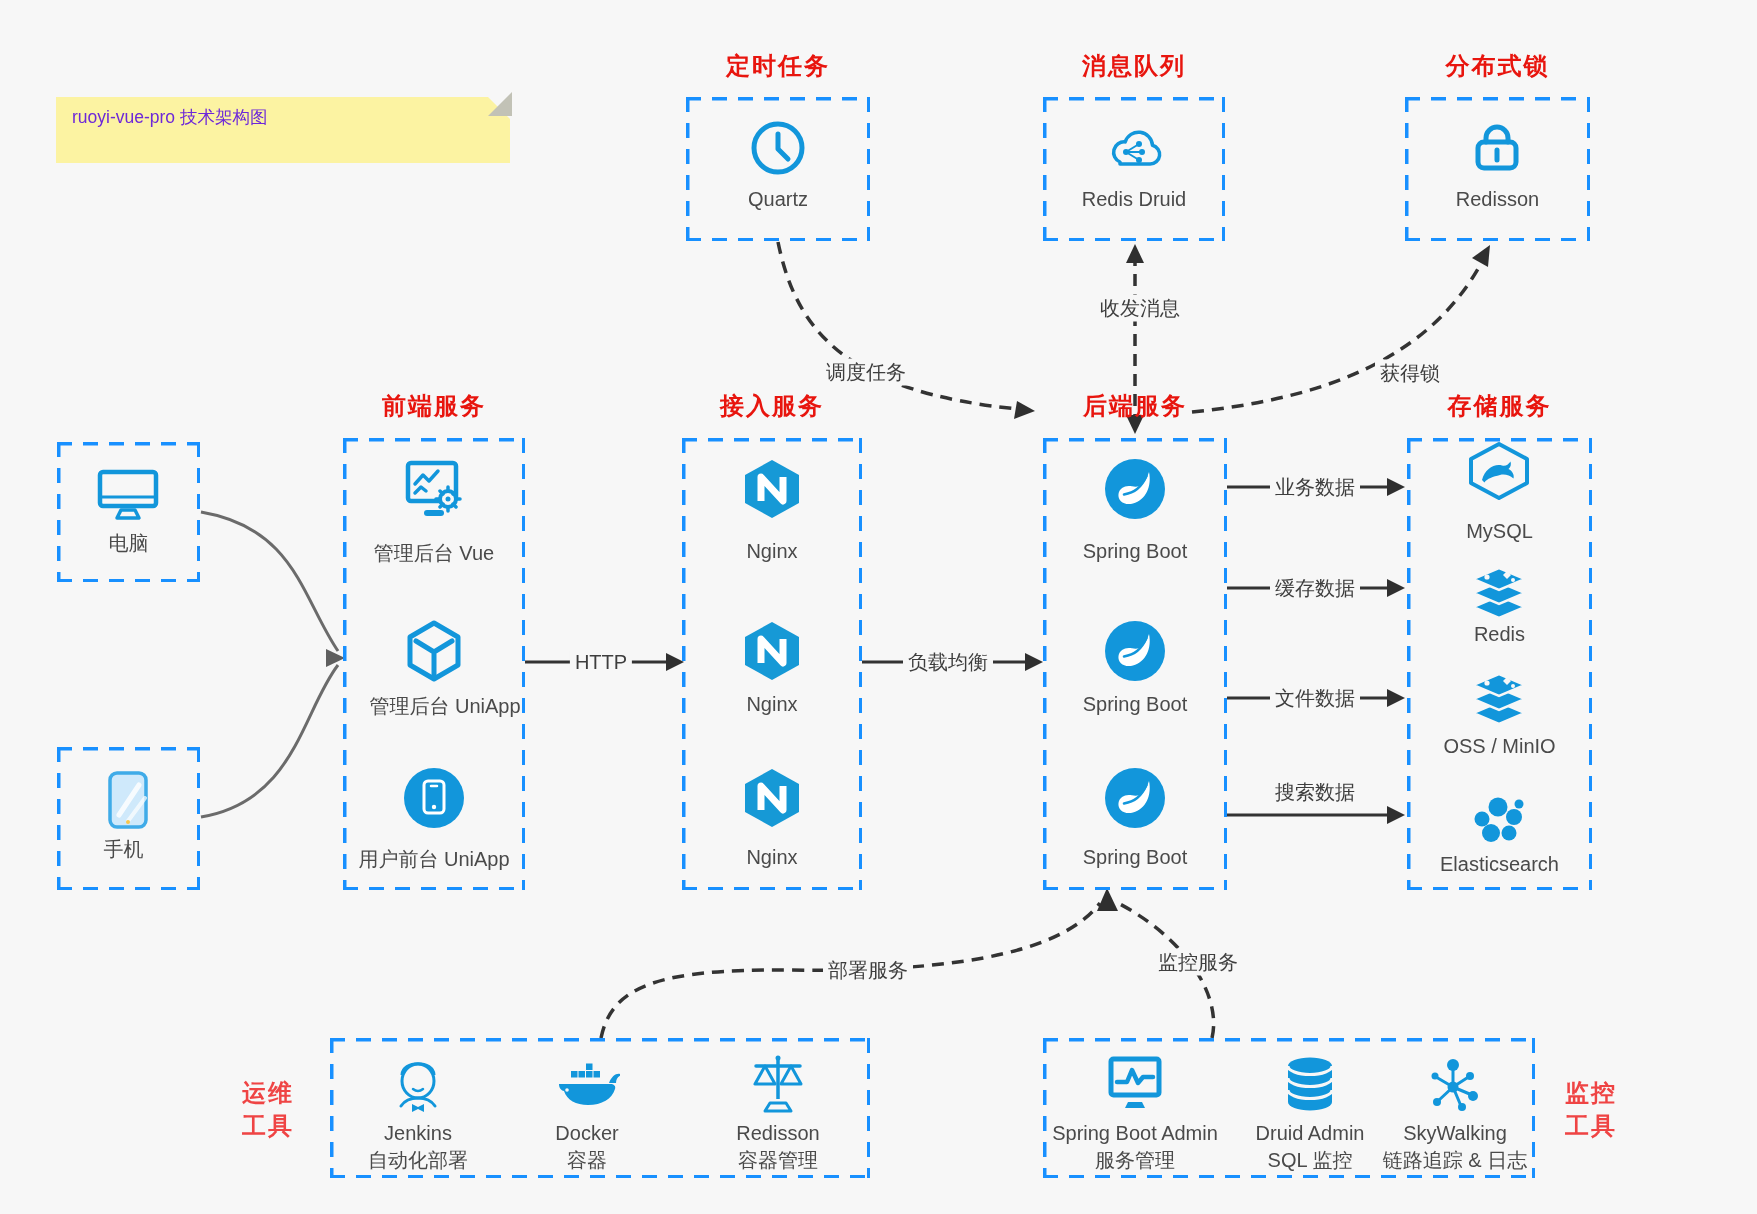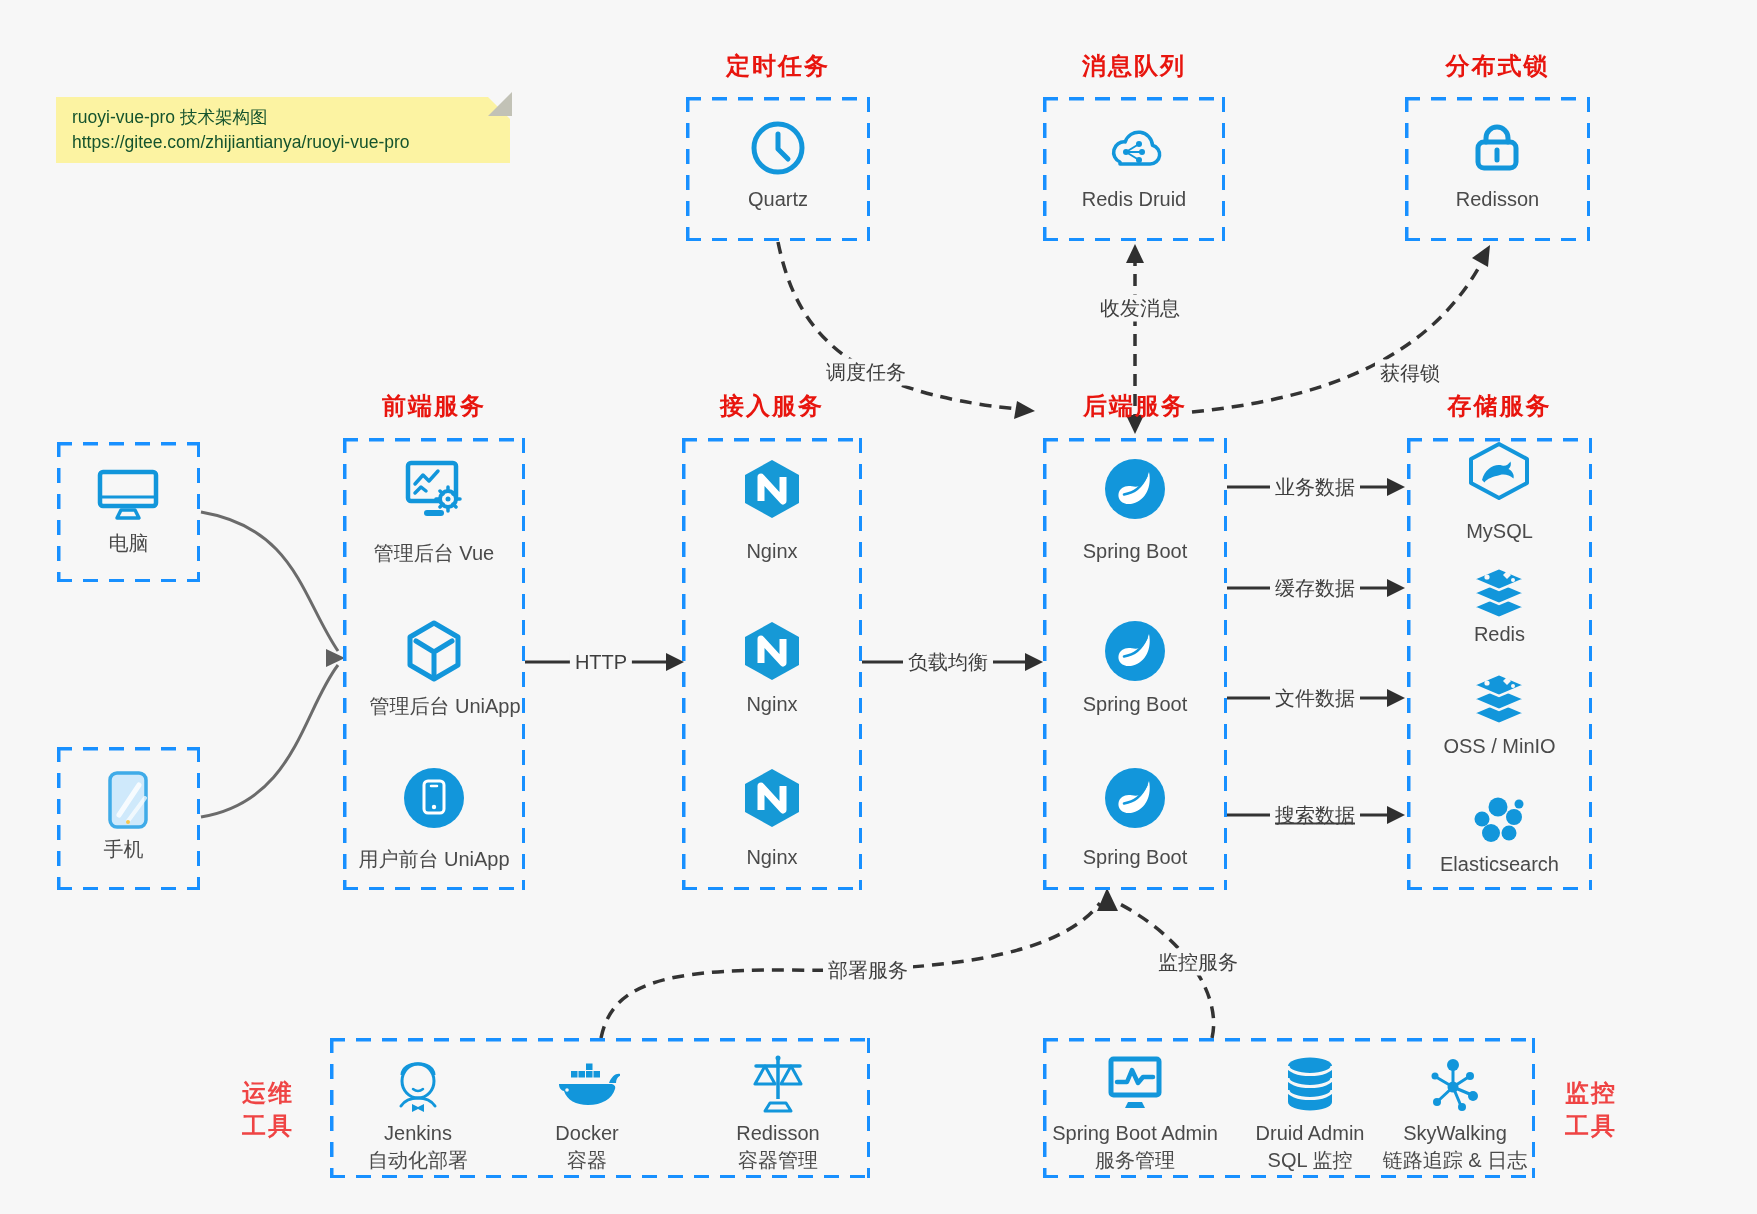--- a/index.html
+++ b/index.html
@@ -15,21 +15,21 @@
     background-position:left top,left bottom,left top,right top;
     background-size:100% 3.5px,100% 3.5px,3.5px 100%,3.5px 100%;
     background-repeat:no-repeat;}
   .col-title{position:absolute;z-index:2;color:#e8150e;font-size:24px;font-weight:bold;text-align:center;letter-spacing:2px;white-space:nowrap;}
   .side-title{position:absolute;z-index:2;color:#ef4444;font-size:24px;font-weight:bold;text-align:center;line-height:33px;letter-spacing:2px;}
   .cap{position:absolute;z-index:2;color:#4a4a4a;font-size:20px;text-align:center;white-space:nowrap;}
   .edge-label{position:absolute;z-index:3;transform:translate(-50%,-50%);background:#f7f7f7;color:#3e3e3e;font-size:20px;padding:0 5px;white-space:nowrap;}
   .icon{position:absolute;z-index:2;transform:translate(-50%,-50%);}
   .note{position:absolute;z-index:2;left:56px;top:97px;width:454px;height:66px;background:#fcf3a2;
     clip-path:polygon(0 0,calc(100% - 22px) 0,100% 22px,100% 100%,0 100%);
-    color:#14532d;font-size:17.5px;line-height:25px;padding:8px 0 0 16px;box-sizing:border-box;}
+    color:#6d28d9;font-size:17.5px;line-height:25px;padding:8px 0 0 16px;box-sizing:border-box;}
   .note-fold{position:absolute;z-index:3;left:488px;top:92px;width:0;height:0;
     border-left:24px solid transparent;border-bottom:24px solid #c2c2b6;}
 </style>
 </head>
 <body>
 
 <div id="canvas">
 
   <svg id="connectors" width="1757" height="1214" viewBox="0 0 1757 1214">
 
@@ -63,21 +63,20 @@
     <polygon points="1490,245 1488,267 1472,258" fill="#2f2f2f"></polygon>
 
     <path d="M601,1038 C612,985 660,969 790,970 C935,972 1058,958 1100,903" fill="none" stroke="#333" stroke-width="3.5" stroke-dasharray="12 8"></path>
 
     <path d="M1212,1038 C1222,996 1186,938 1116,902" fill="none" stroke="#333" stroke-width="3.5" stroke-dasharray="12 8"></path>
     <polygon points="1107,888 1097,911 1118,911" fill="#2f2f2f"></polygon>
   </svg>
 
   <div class="note">
     <div>ruoyi-vue-pro 技术架构图</div>
-    <div>https://gitee.com/zhijiantianya/ruoyi-vue-pro</div>
   </div>
   <div class="note-fold"></div>
 
   <div class="col-title" style="left:686px;top:50px;width:184px;">定时任务</div>
   <div class="dash-box" style="left:686px;top:97px;width:184px;height:144px;"></div>
   <svg class="icon" style="left:778px;top:148px;" width="58" height="58" viewBox="0 0 58 58">
     <circle cx="29" cy="29" r="24" fill="none" stroke="#1296db" stroke-width="5"></circle>
     <path d="M29 15 L29 30 L39 40" fill="none" stroke="#1296db" stroke-width="5" stroke-linecap="round" stroke-linejoin="round"></path>
   </svg>
   <div class="cap" style="left:686px;top:188px;width:184px;">Quartz</div>
@@ -309,17 +308,17 @@
   <div class="cap" style="left:1368px;top:1147px;width:174px;">链路追踪 &amp; 日志</div>
 
   <div class="edge-label" style="left:601px;top:662px;">HTTP</div>
   <div class="edge-label" style="left:948px;top:662px;">负载均衡</div>
   <div class="edge-label" style="left:866px;top:372px;">调度任务</div>
   <div class="edge-label" style="left:1140px;top:308px;">收发消息</div>
   <div class="edge-label" style="left:1410px;top:373px;">获得锁</div>
   <div class="edge-label" style="left:1315px;top:487px;">业务数据</div>
   <div class="edge-label" style="left:1315px;top:588px;">缓存数据</div>
   <div class="edge-label" style="left:1315px;top:698px;">文件数据</div>
-  <div class="edge-label" style="left:1315px;top:815px;text-decoration:underline;">搜索数据</div>
+  <div class="edge-label" style="left:1315px;top:792px;">搜索数据</div>
   <div class="edge-label" style="left:868px;top:970px;">部署服务</div>
   <div class="edge-label" style="left:1198px;top:962px;">监控服务</div>
 
 </div>
 
 </body></html>

